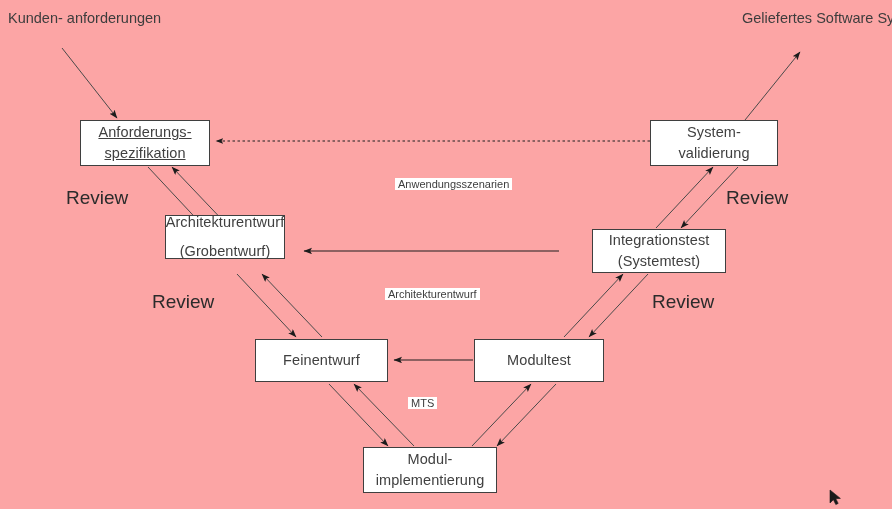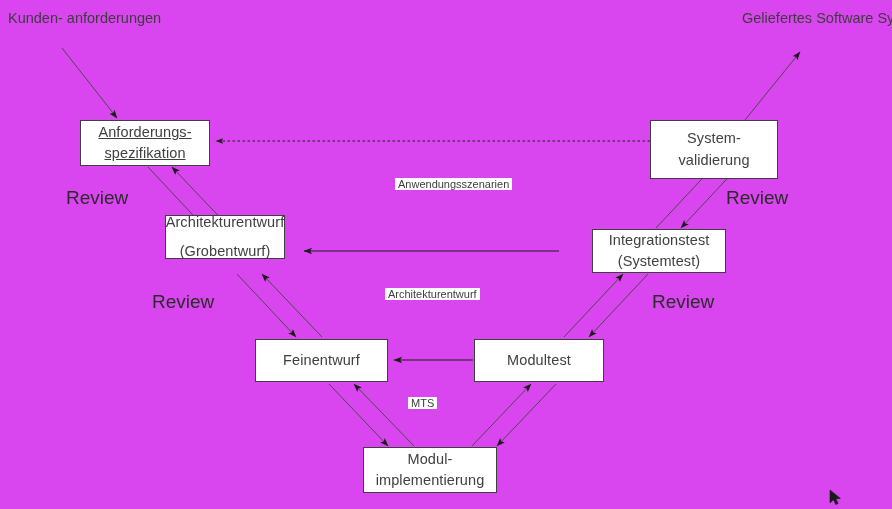--- a/index.html
+++ b/index.html
@@ -8,21 +8,21 @@
     padding: 0;
     background: #ffffff;
   }
   body {
     font-family: "Liberation Sans", sans-serif;
   }
   #canvas {
     position: relative;
     width: 892px;
     height: 509px;
-    background: #d946ef;
+    background: #fca5a5;
     overflow: hidden;
   }
   #vsvg {
     position: absolute;
     left: 0;
     top: 0;
     width: 892px;
     height: 509px;
   }
   .node {
@@ -126,21 +126,21 @@
   <div class="freetext" style="left:742px; top:8px; width:150px;">
     <span>Geliefertes Software</span>
     <span>System</span>
   </div>
 
   <div class="node" style="left:80px; top:120px; width:130px; height:46px;text-decoration:underline;">
     <span>Anforderungs-</span>
     <span>spezifikation</span>
   </div>
 
-  <div class="node" style="left:650px; top:120px; width:128px; height:59px;">
+  <div class="node" style="left:650px; top:120px; width:128px; height:46px;">
     <span>System-</span>
     <span>validierung</span>
   </div>
 
   <div class="node" style="left:165px; top:215px; width:120px; height:44px;gap:7px;">
     <span>Architekturentwurf</span>
     <span>(Grobentwurf)</span>
   </div>
 
   <div class="node" style="left:592px; top:229px; width:134px; height:44px;text-align:right;">

